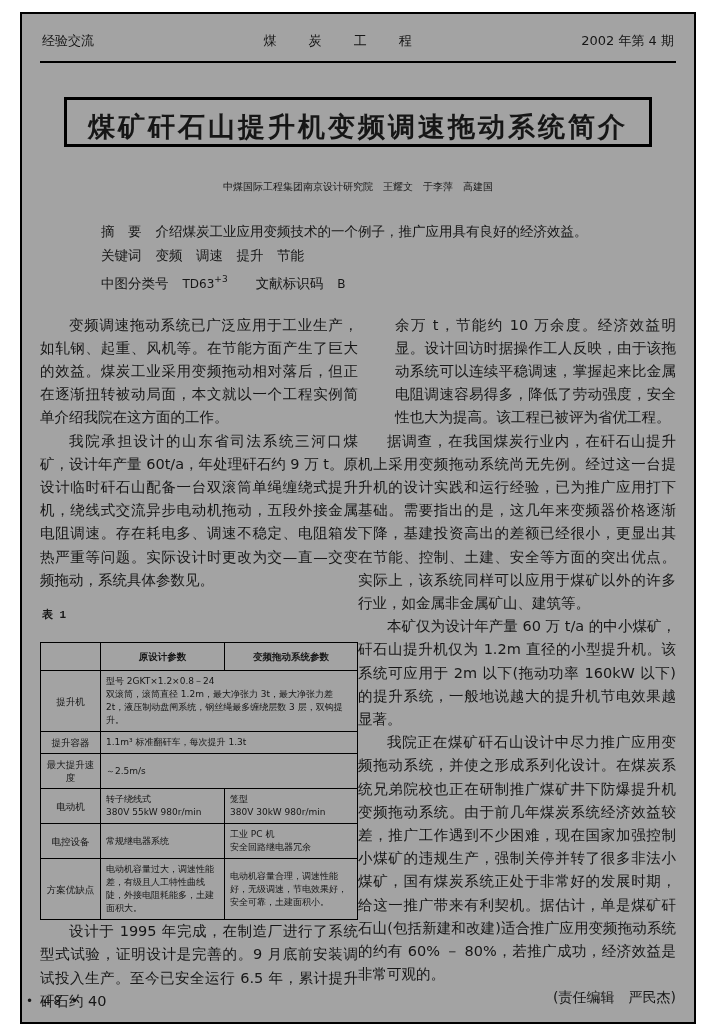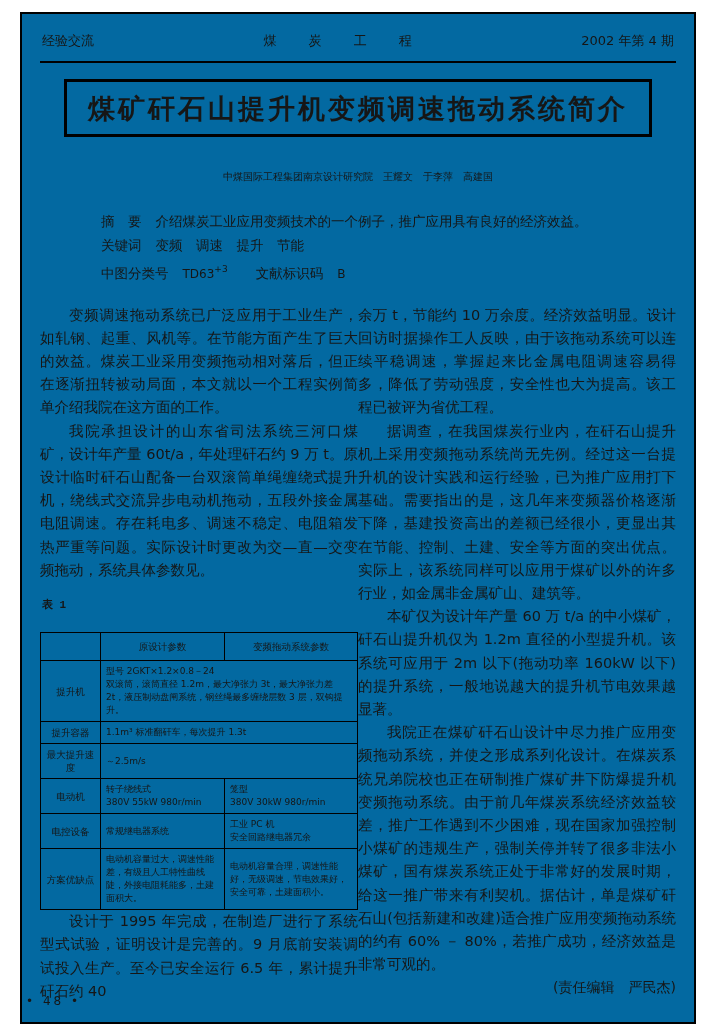--- a/index.html
+++ b/index.html
@@ -4,60 +4,60 @@
 <style>
   html,body { margin:0; padding:0; background:#f5f5f3; }
   body {
     width:718px; height:1036px; position:relative;
     font-family:"DejaVu Sans", sans-serif; color:#161616;
     background:#fff;
   }
   .page-frame {
     position:absolute; left:20px; top:12px; width:676px; height:1012px;
     border:2px solid #000; box-sizing:border-box;
-    padding:14px 18px 10px 18px; background:#0369a1;
+    padding:14px 18px 10px 18px; background:#a3a3a3;
   }
   .journal-header {
     display:flex; justify-content:space-between; align-items:baseline;
     font-size:13px; margin-top:4px; padding:0 2px;
   }
   .journal-name { letter-spacing:14px; margin-left:14px; }
   .header-rule { border-top:2px solid #000; margin-top:11px; }
 
   .title-box {
-    width:588px; margin:16px auto 0; border:3px solid #000;
-    box-sizing:border-box; text-align:center; padding:10px 6px 8px;
+    width:588px; margin:34px auto 0; border:3px solid #000;
+    box-sizing:border-box; text-align:center; padding:10px 6px 0;
   }
   .title-box h1 {
     margin:0; font-size:27px; font-weight:600; letter-spacing:3px; line-height:34px;
   }
   .authors { text-align:center; margin-top:33px; font-size:10px; }
 
   .meta { margin:26px 28px 0 60px; font-size:13.5px; line-height:23px; }
   .meta p { margin:1px; }
   .meta-label { margin-right:14px; }
   .meta sup { font-size:9px; }
   .meta .gap { display:inline-block; width:28px; }
   .clc-code { font-size:12px; }
 
   .columns { display:flex; gap:0; margin-top:18px; }
   .col { width:319px; font-size:14.5px; line-height:23.2px; text-align:justify; }
   .col p { margin:0; text-indent:2em; }
-  .col p.noindent { text-indent:0; }
+  .col p.noindent { text-indent:0;margin-left:37px; }
 
   .table-caption { font-size:11px; font-weight:bold; margin:12px 0 15px 2px;font-family:Liberation Mono, monospace; }
   table.params {
     width:100%; border-collapse:collapse; table-layout:fixed;
     font-size:9px; line-height:13px; text-align:left;
   }
   table.params th, table.params td {
     border:1px solid #000; padding:4px 5px; vertical-align:middle;
     overflow:hidden;
   }
-  table.params th { font-weight:normal; text-align:center; font-size:9.5px; padding:7px 2px; }
+  table.params th { font-weight:bold; text-align:center; font-size:9.5px; padding:7px 2px; }
   table.params td.lbl { text-align:center; font-size:9.5px; }
   .pre { white-space:pre-line; }
 
   .after-table { margin-top:12px; }
   .editor-note { text-align:right; text-indent:0; margin-top:40px; font-size:14px; }
   .page-number {
     position:absolute; left:4px; bottom:14px; font-size:12px; letter-spacing:3px;
   }
 </style>
 </head>

